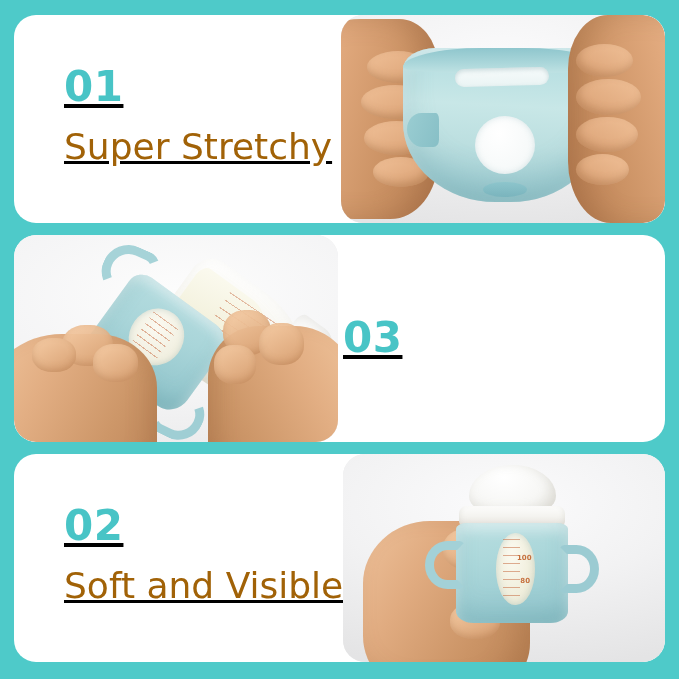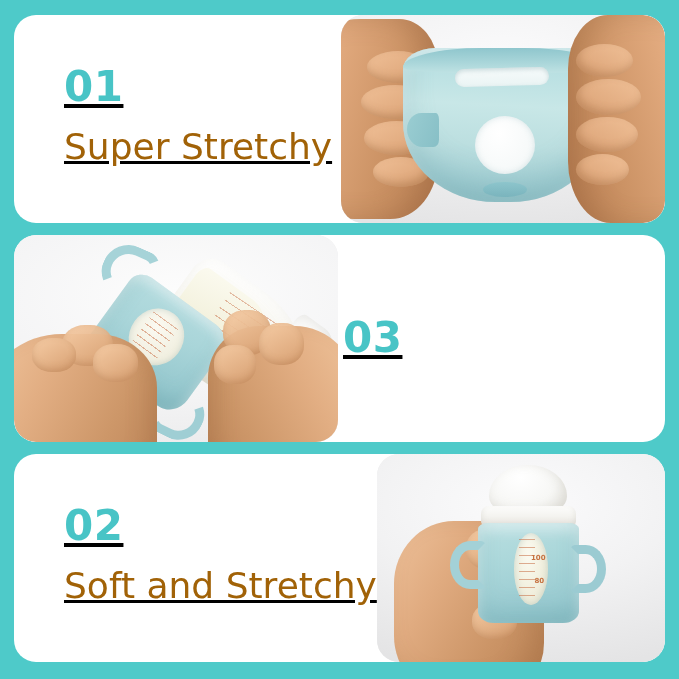--- a/index.html
+++ b/index.html
@@ -447,21 +447,21 @@
         </div>
 
       </div>
     </div>
   </section>
 
   <section class="panel">
 
     <div class="panel-text">
       <div class="step-number">02</div>
-      <div class="step-title">Soft and Stretchy</div>
+      <div class="step-title">Soft and Visible</div>
     </div>
 
     <div class="panel-photo">
       <div class="studio"></div>
       <div class="scene">
 
         <div class="hand p3-hand">
           <div class="finger" style="left:48%;top:4%;width:34%;height:24%;"></div>
           <div class="finger" style="left:56%;top:26%;width:32%;height:22%;"></div>
           <div class="finger" style="left:52%;top:47%;width:30%;height:21%;"></div>

